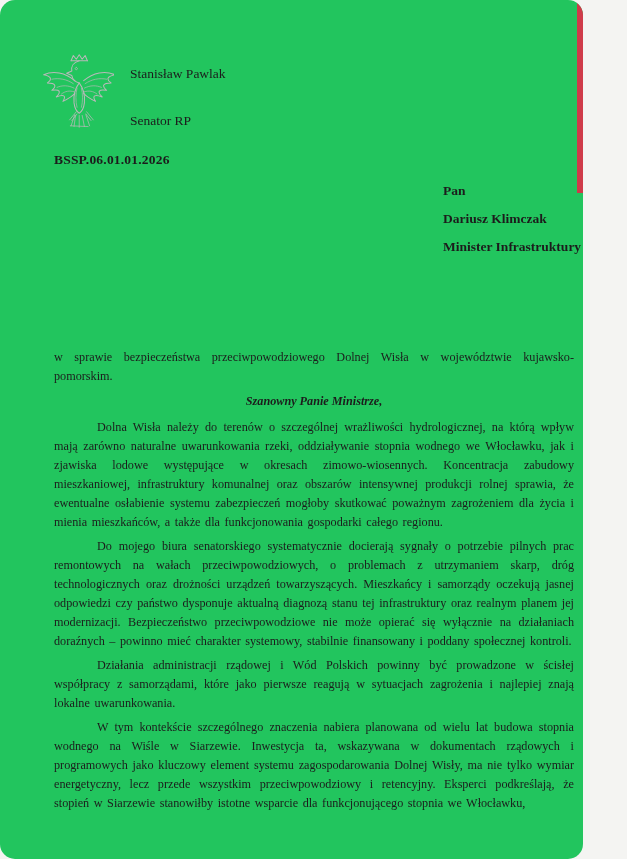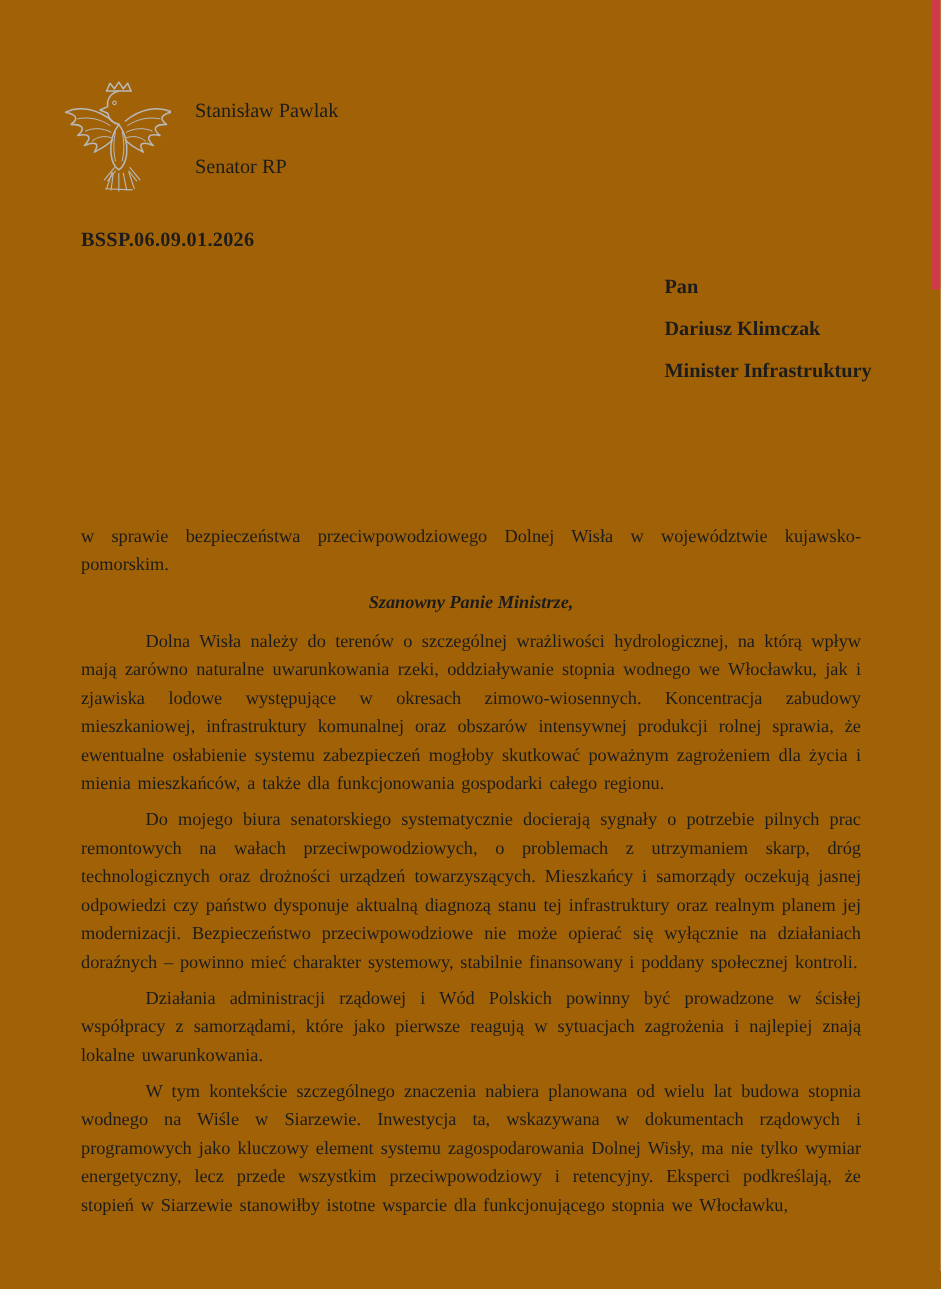--- a/index.html
+++ b/index.html
@@ -3,45 +3,46 @@
 <meta charset="utf-8">
 <style>
   html, body { margin: 0; padding: 0; }
   body {
     width: 627px; height: 859px;
     background: #f4f4f2;
     font-family: "Liberation Serif", serif;
   }
   .page {
     position: relative;
-    width: 627px; height: 859px;
-    background: #a16207;
+    width: 583px; height: 859px;
+    background: #22c55e;
     overflow: hidden;
     color: #1c1c1c;
+    border-radius: 15px;
   }
   
   .accent-bar {
     position: absolute;
     top: 0; right: 0;
     width: 6px; height: 193px;
   }
   
   .emblem {
     position: absolute;
     left: 40px; top: 54px;
     width: 74px; height: 80px;
   }
   .sender-name {
     position: absolute;
     left: 130px; top: 66px;
     font-size: 13.5px;
   }
   .sender-title {
     position: absolute;
-    left: 130px; top: 103px;
+    left: 130px; top: 113px;
     font-size: 13.5px;
   }
   .place-date {
     position: absolute;
     right: 62px; top: 68px;
     font-size: 13.5px;
   }
   .reference {
     position: absolute;
     left: 54px; top: 152px;
@@ -120,21 +121,21 @@
         <path d="M41 97 l24 1" stroke-width="1"></path>
       </g>
     </svg>
   </div>
 
   <div class="sender-name">Stanisław Pawlak</div>
 
   <div class="sender-title">Senator RP</div>
 
 
-  <div class="reference">BSSP.06.09.01.2026</div>
+  <div class="reference">BSSP.06.01.01.2026</div>
 
   <div class="recipient">
     <div>Pan</div>
     <div>Dariusz Klimczak</div>
     <div>Minister Infrastruktury</div>
   </div>
 
 
   <div class="body-text">
     <p class="subject">w sprawie bezpieczeństwa przeciwpowodziowego Dolnej Wisła w województwie kujawsko-pomorskim.</p>

